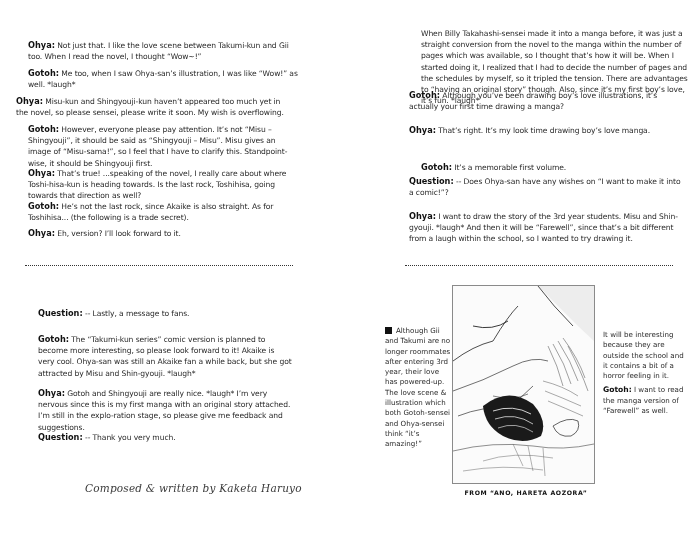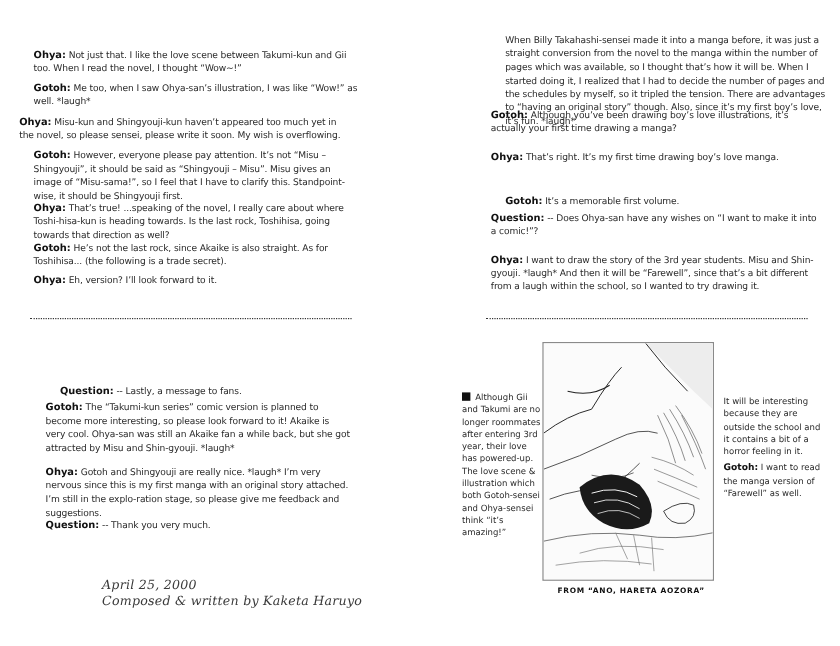--- a/index.html
+++ b/index.html
@@ -41,48 +41,47 @@
   </p>
   <p class="para" style="left:28px; top:201px; width:270px; margin:0;">
     <span class="spk">Gotoh:</span><span> He’s not the last rock, since Akaike is also straight. As for Toshihisa... (the following is a trade secret).</span>
   </p>
   <p class="para" style="left:28px; top:228px; width:270px; margin:0;">
     <span class="spk">Ohya:</span><span> Eh, version?  I’ll look forward to it.</span>
   </p>
 
   <div class="divider" style="left:25px; top:265px; width:268px;"></div>
 
-  <p class="para" style="left:38px; top:308px; width:255px; margin:12px;">
+  <p class="para" style="left:38px; top:308px; width:255px; margin:0;">
     <span class="spk">Question:</span><span> -- Lastly, a message to fans.</span>
   </p>
   <p class="para" style="left:38px; top:334px; width:255px; margin:0;">
     <span class="spk">Gotoh:</span><span> The “Takumi-kun series” comic version is planned to become more interesting, so please look forward to it!  Akaike is very cool.  Ohya-san was still an Akaike fan a while back, but she got attracted by Misu and Shin-gyouji.  *laugh*</span>
   </p>
   <p class="para" style="left:38px; top:388px; width:255px; margin:0;">
     <span class="spk">Ohya:</span><span> Gotoh and Shingyouji are really nice.  *laugh* I’m very nervous since this is my first manga with an original story attached.  I’m still in the explo-ration stage, so please give me feedback and suggestions.</span>
   </p>
   <p class="para" style="left:38px; top:432px; width:255px; margin:0;">
     <span class="spk">Question:</span><span> -- Thank you very much.</span>
   </p>
 
   <div class="signature" style="left:85px; top:482px;">
-    <div>April 25, 2000</div>
     <div>Composed &amp; written by Kaketa Haruyo</div>
   </div>
 </div>
 
 <div>
   <p class="para" style="left:409px; top:16px; width:272px; margin:12px;">
     <span class="spk"></span><span>When Billy Takahashi-sensei made it into a manga before, it was  just a straight conversion from the novel to the manga within the number of pages which was available, so I thought that’s how it will be.  When I started doing it, I realized that I had to decide the number of pages and the schedules by myself, so it tripled the tension.  There are advantages to “having an original story” though.  Also, since it’s my first boy’s love, it’s fun.  *laugh*</span>
   </p>
   <p class="para" style="left:409px; top:90px; width:272px; margin:0;">
     <span class="spk">Gotoh:</span><span> Although you’ve been drawing boy’s love illustrations, it’s actually your first time drawing a manga?</span>
   </p>
   <p class="para" style="left:409px; top:125px; width:272px; margin:0;">
-    <span class="spk">Ohya:</span><span> That’s right.  It’s my first time drawing boy’s love manga.</span>
+    <span class="spk">Ohya:</span><span> That’s right.  It’s my look time drawing boy’s love manga.</span>
   </p>
   <p class="para" style="left:409px; top:150px; width:272px; margin:12px;">
     <span class="spk">Gotoh:</span><span> It’s a memorable first volume.</span>
   </p>
   <p class="para" style="left:409px; top:176px; width:272px; margin:0;">
     <span class="spk">Question:</span><span>  -- Does Ohya-san have any wishes on “I want to make it into a comic!”?</span>
   </p>
   <p class="para" style="left:409px; top:211px; width:272px; margin:0;">
     <span class="spk">Ohya:</span><span> I want to draw the story of the 3rd year students.  Misu and Shin-gyouji.  *laugh*  And then it will be “Farewell”, since that’s a bit different from a laugh within the school, so I wanted to try drawing it.</span>
   </p>

